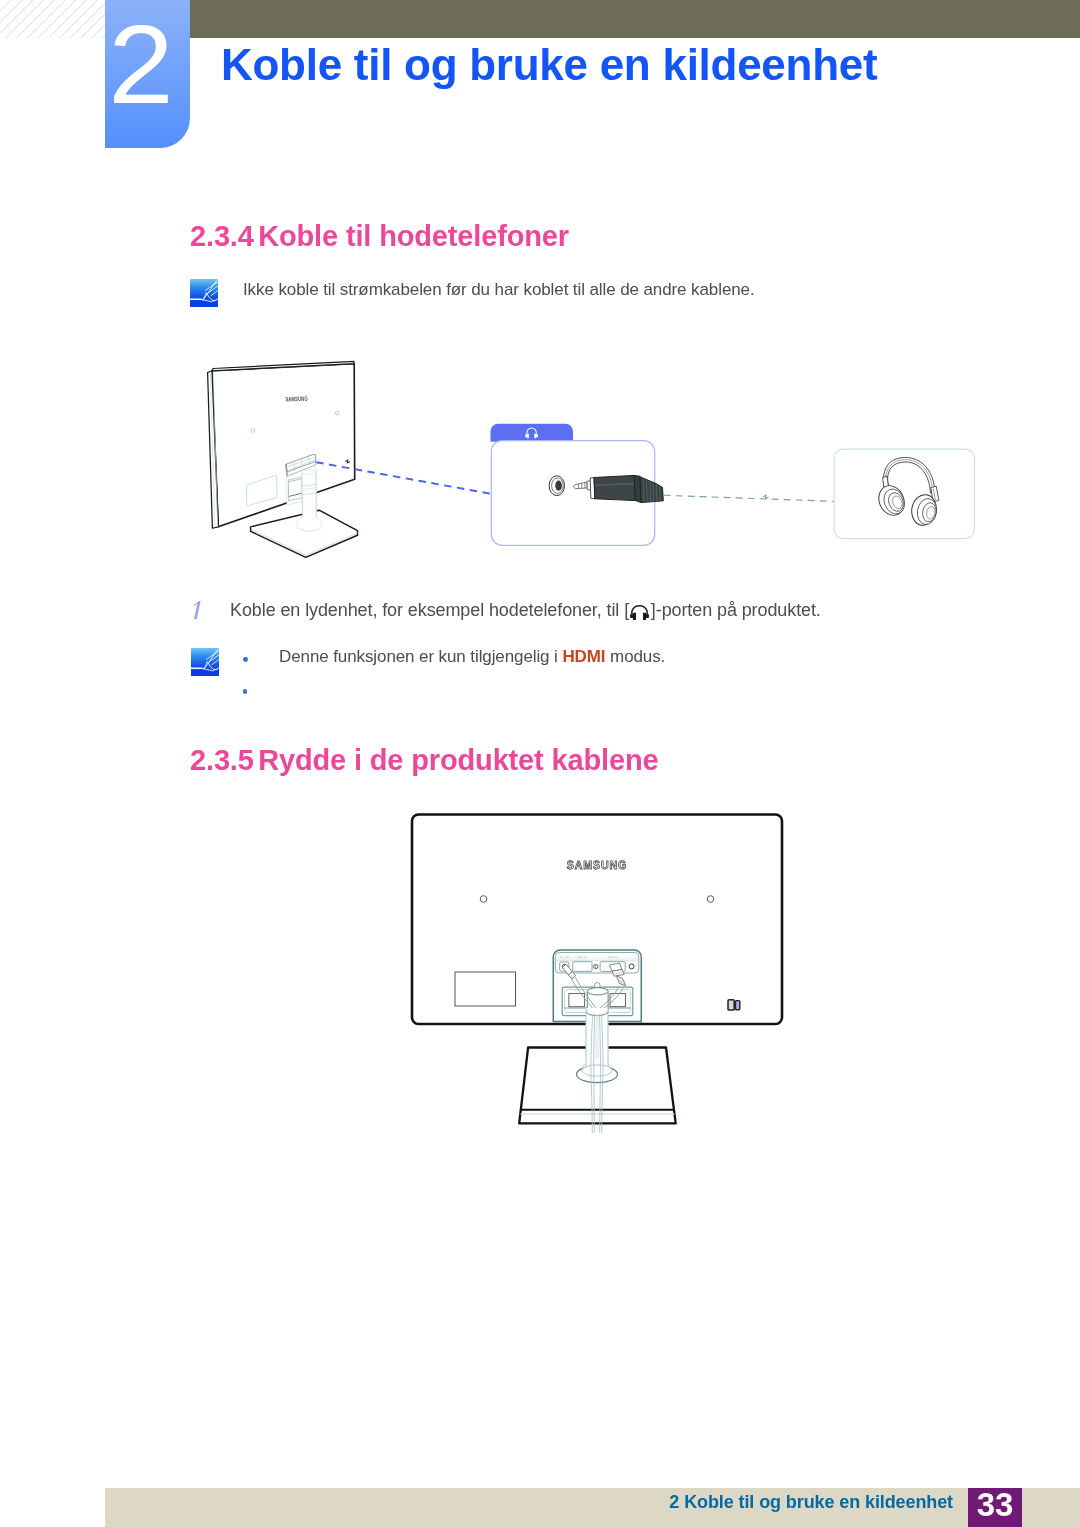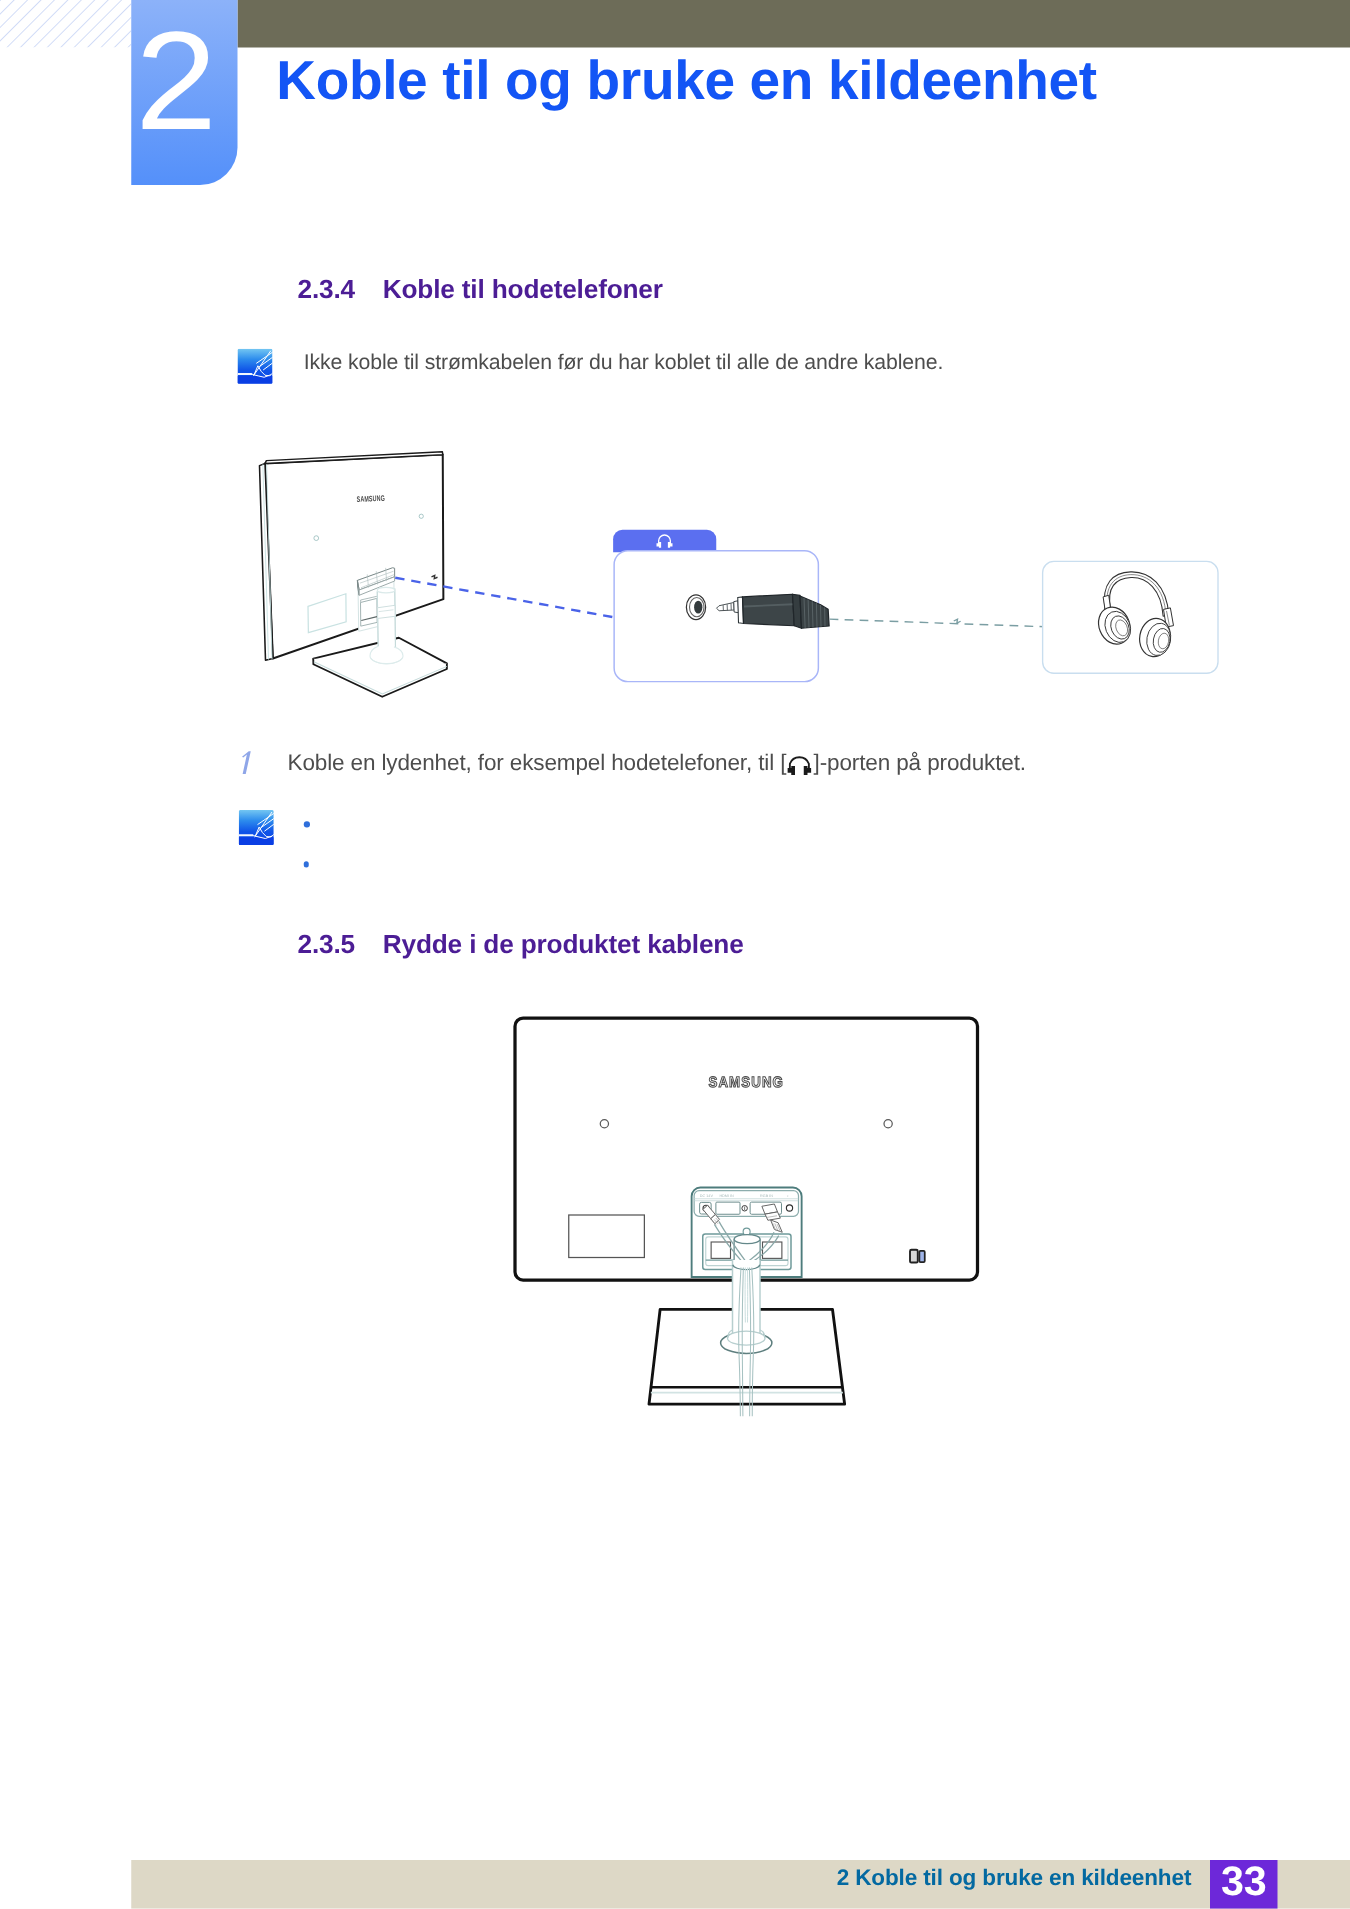--- a/index.html
+++ b/index.html
@@ -10,32 +10,32 @@
   
   #hatch{position:absolute;left:0;top:0;width:105px;height:38px;}
   #olive-bar{position:absolute;left:190px;top:0;right:0;height:38px;background:#6d6c58;}
   #chapter-badge{position:absolute;left:105px;top:0;width:85px;height:148px;border-bottom-right-radius:30px;
     background:linear-gradient(180deg,#8cb2f9 0%,#5490fa 100%);color:#fff;}
   #chapter-num{position:absolute;left:-4px;top:9px;width:80px;text-align:center;font-size:112px;line-height:1;font-weight:400;
     transform:scaleX(1.05);transform-origin:50% 0;}
   #chapter-title{position:absolute;left:221px;top:40px;font-size:44px;font-weight:700;color:#1355f5;letter-spacing:-0.27px;}
   
   
-  .sect-head{position:absolute;color:#4c1d95;font-weight:700;font-size:21px;white-space:nowrap;letter-spacing:-0.15px;margin-left:48px;}
+  .sect-head{position:absolute;color:#ec4899;font-weight:700;font-size:29px;white-space:nowrap;letter-spacing:-0.15px;}
   .sect-head .num{display:inline-block;width:68.2px;}
   .body-txt{position:absolute;color:#4d4d4d;font-size:17px;white-space:nowrap;letter-spacing:-0.1px;}
   .note-icon{position:absolute;width:28px;height:28px;}
   .num-step{position:absolute;width:14px;height:24px;}
   .num-step .lbl{position:absolute;left:0;top:0;width:14px;height:24px;overflow:hidden;color:transparent;font-size:1px;}
   .bullet{position:absolute;width:4.8px;height:4.8px;border-radius:50%;background:#2f6fdb;}
   .hdmi{color:#c8451c;font-weight:700;}
   .hp-inline{width:21px;height:20px;vertical-align:-4.5px;margin:0 0.4px;}
   #footer-bar{position:absolute;left:105px;top:1488px;right:0;bottom:0;background:#ddd8c6;}
   #footer-text{position:absolute;right:127px;top:1492px;font-size:18px;font-weight:700;color:#0369a1;letter-spacing:-0.1px;}
-  #footer-page{position:absolute;left:968px;top:1488px;width:54.2px;bottom:0;background:#6d28d9;color:#fff;
+  #footer-page{position:absolute;left:968px;top:1488px;width:54.2px;bottom:0;background:#701a75;color:#fff;
     font-size:33px;font-weight:700;display:flex;align-items:flex-start;justify-content:center;box-sizing:border-box;
     line-height:1;padding-top:0px;overflow:hidden;}
 </style>
 </head>
 <body>
 
 <div class="page">
   <svg id="hatch" viewBox="0 0 105 38" width="105" height="38">
     <defs>
       <pattern id="hp" width="7.6" height="7.6" patternUnits="userSpaceOnUse" patternTransform="rotate(45)">
@@ -216,20 +216,21 @@
       <path d="M17.5 14.3 L30.1 5.4" stroke="#fff" stroke-width="0.8" fill="none"></path>
       <path d="M20.5 17.0 L31.0 9.2" stroke="#fff" stroke-width="0.8" fill="none"></path>
       <path d="M13.2 20.9 L16.3 13.6" stroke="#fff" stroke-width="0.8" fill="none"></path>
       <path d="M16.3 13.6 L18.9 18.0 L22.0 21.2 L25.6 21.6" stroke="#fff" stroke-width="0.8" fill="none"></path>
       <path d="M13.2 20.9 L17.0 21.8 L21.3 22.8 L26.6 20.8" stroke="#fff" stroke-width="0.8" fill="none"></path>
       <path d="M25.9 21.5 L31.0 16.8" stroke="#fff" stroke-width="0.8" fill="none"></path>
       <path d="M12.0 20.3 L13.2 20.9 L12.7 21.8" stroke="#fff" stroke-width="0.7" fill="none"></path>
     </g>
   </svg>
   <div class="bullet" style="left:243.1px;top:657.2px;"></div>
+  <div class="body-txt" style="left:279px;top:647px;"><span>Denne funksjonen er kun tilgjengelig i </span><span class="hdmi">HDMI</span><span> modus.</span></div>
   <div class="bullet" style="left:242.7px;top:689.0px;"></div>
 
   <div class="sect-head" style="left:190px;top:744px;">
     <span class="num">2.3.5</span><span>Rydde i de produktet kablene</span>
   </div>
 
   <svg id="fig2" viewBox="400 805 400 350" width="400" height="350" style="position:absolute;left:400px;top:805px;">
 
     <path d="M528.1 1047.5 L666.0 1047.5 L675.7 1123.3 L519.2 1123.3 Z" fill="#fff" stroke="#111" stroke-width="2.3" stroke-linejoin="round"></path>
     <path d="M520.5 1109.7 L674.5 1109.7" stroke="#111" stroke-width="2.0"></path>

